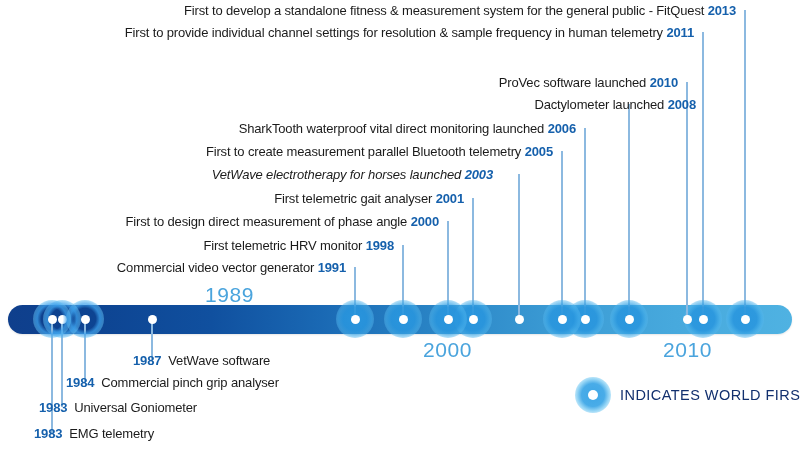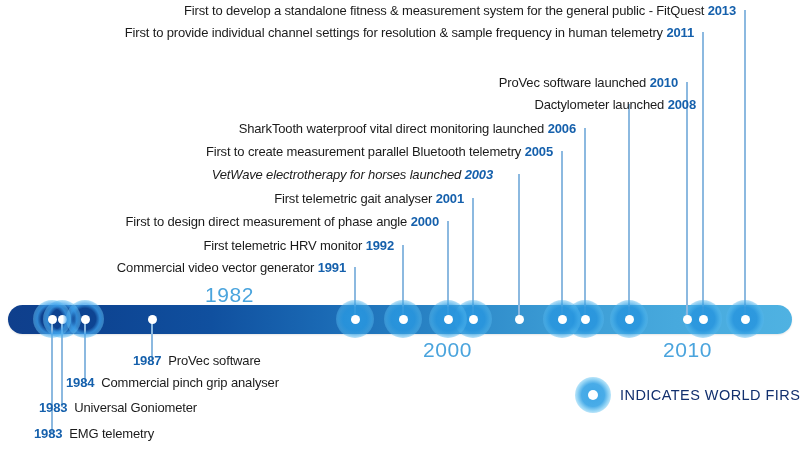--- a/index.html
+++ b/index.html
@@ -100,21 +100,21 @@
   }
 </style>
 </head>
 <body>
 
 <div id="stage">
 
   <div class="bar"></div>
 
   <div id="decades">
-      <div class="decade" style="left: 205px; top: 283px;">1982</div>
+      <div class="decade" style="left: 205px; top: 283px;">1989</div>
       <div class="decade" style="left: 423px; top: 338px;">2000</div>
       <div class="decade" style="left: 663px; top: 338px;">2010</div>
     </div>
 
   <div id="nodes">
       <div class="node" style="left: 745px;">
         <div class="stem up" style="height: 309px;"></div>
         <div class="halo"></div>
         <div class="dot"></div>
       </div>
@@ -190,26 +190,26 @@
   <div id="labels-above">
       <div class="lbl r" style="left: 736px; top: 4px;"><span>First to develop a standalone fitness &amp; measurement system for the general public - FitQuest</span> <span class="yr">2013</span></div>
       <div class="lbl r" style="left: 694px; top: 26px;"><span>First to provide individual channel settings for resolution &amp; sample frequency in human telemetry</span> <span class="yr">2011</span></div>
       <div class="lbl r" style="left: 678px; top: 76px;"><span>ProVec software launched</span> <span class="yr">2010</span></div>
       <div class="lbl r" style="left: 656px; top: 98px; margin-left: 40px;"><span>Dactylometer launched</span> <span class="yr">2008</span></div>
       <div class="lbl r" style="left: 576px; top: 122px;"><span>SharkTooth waterproof vital direct monitoring launched</span> <span class="yr">2006</span></div>
       <div class="lbl r" style="left: 553px; top: 145px;"><span>First to create measurement parallel Bluetooth telemetry</span> <span class="yr">2005</span></div>
       <div class="lbl r" style="left: 493px; top: 168px; font-style: italic;"><span>VetWave electrotherapy for horses launched</span> <span class="yr">2003</span></div>
       <div class="lbl r" style="left: 464px; top: 192px;"><span>First telemetric gait analyser</span> <span class="yr">2001</span></div>
       <div class="lbl r" style="left: 439px; top: 215px;"><span>First to design direct measurement of phase angle</span> <span class="yr">2000</span></div>
-      <div class="lbl r" style="left: 394px; top: 239px;"><span>First telemetric HRV monitor</span> <span class="yr">1992</span></div>
+      <div class="lbl r" style="left: 394px; top: 239px;"><span>First telemetric HRV monitor</span> <span class="yr">1998</span></div>
       <div class="lbl r" style="left: 346px; top: 261px;"><span>Commercial video vector generator</span> <span class="yr">1991</span></div>
     </div>
 
   <div id="labels-below">
-      <div class="lbl" style="left: 133px; top: 354px;"><span class="yr">1987</span>&nbsp; <span>ProVec software</span></div>
+      <div class="lbl" style="left: 133px; top: 354px;"><span class="yr">1987</span>&nbsp; <span>VetWave software</span></div>
       <div class="lbl" style="left: 66px; top: 376px;"><span class="yr">1984</span>&nbsp; <span>Commercial pinch grip analyser</span></div>
       <div class="lbl" style="left: 39px; top: 401px;"><span class="yr">1983</span>&nbsp; <span>Universal Goniometer</span></div>
       <div class="lbl" style="left: 34px; top: 427px;"><span class="yr">1983</span>&nbsp; <span>EMG telemetry</span></div>
     </div>
 
   <div class="legend">
     <div class="legend-dot">
       <div class="lh"></div>
         <div class="ld"></div>
     </div>

